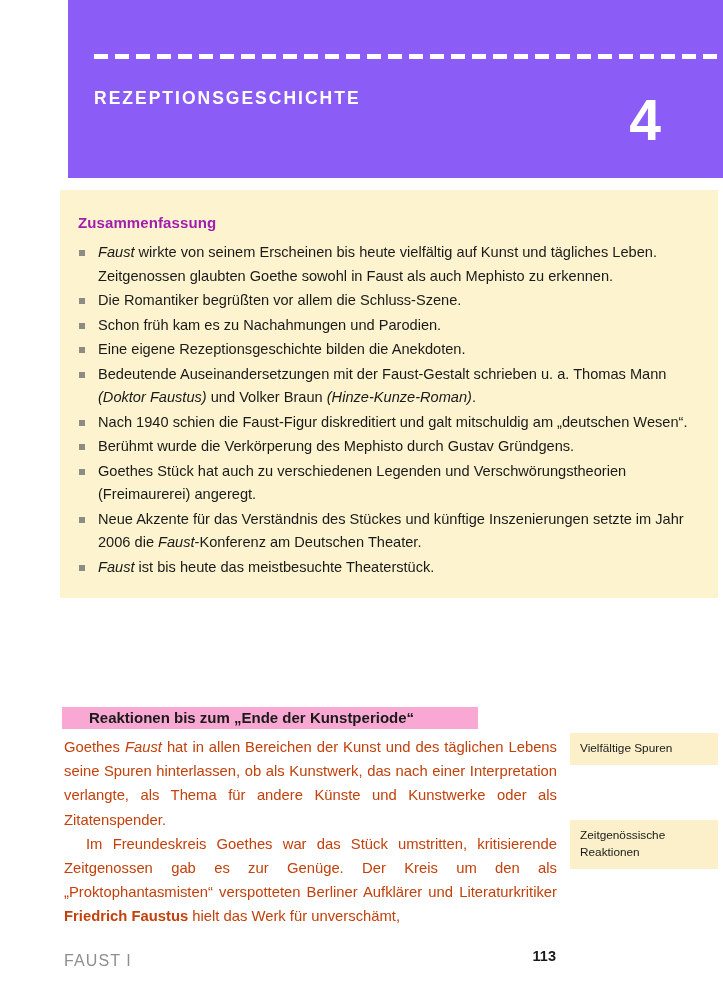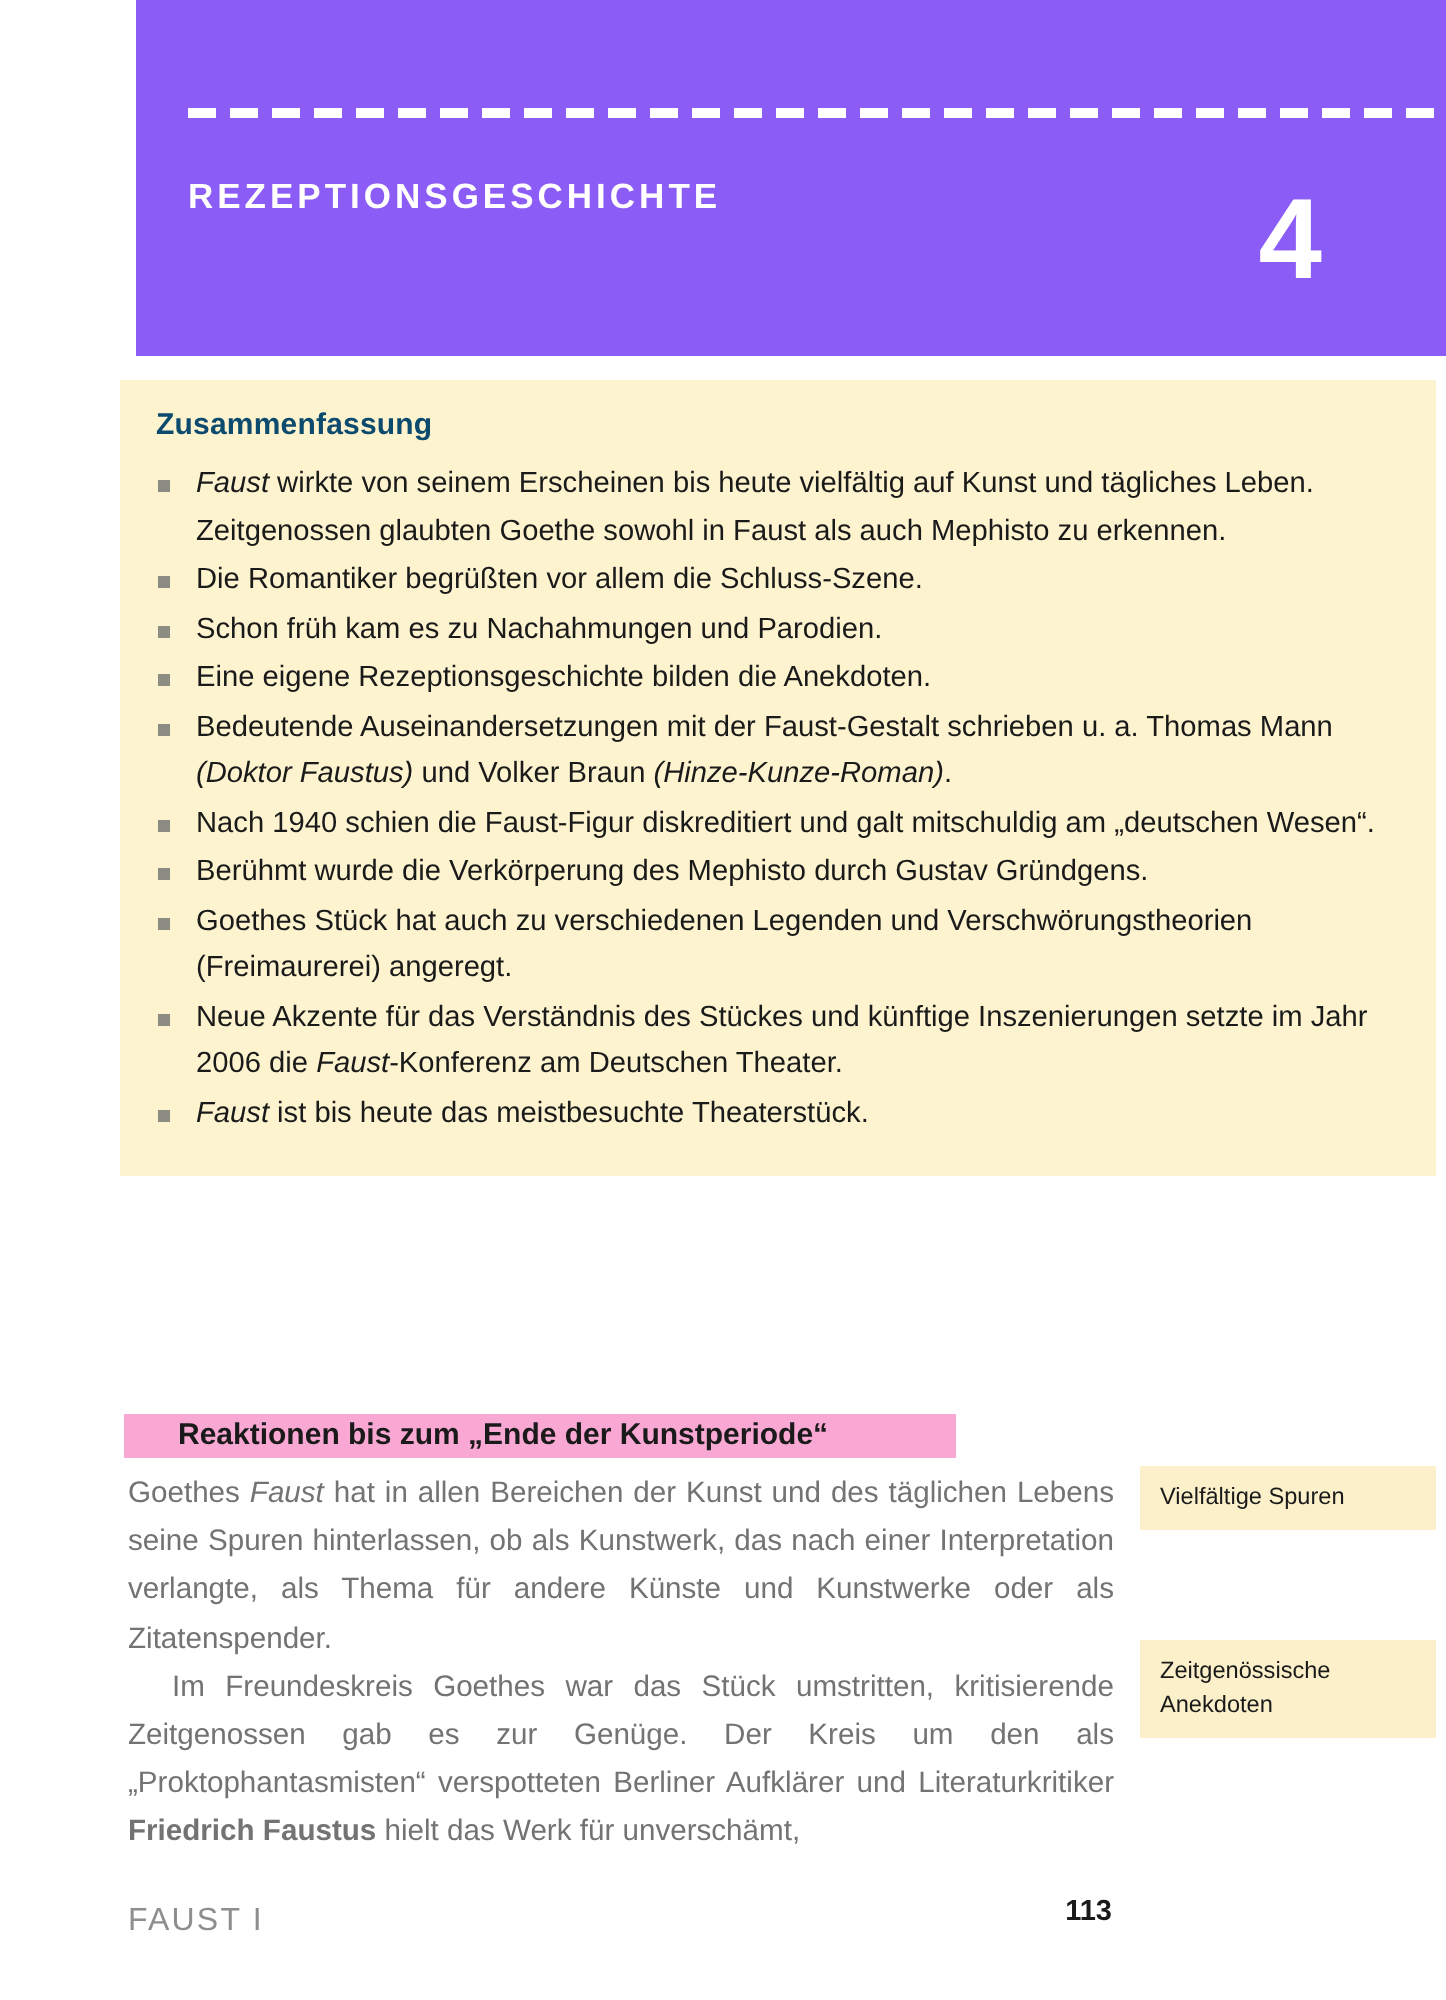--- a/index.html
+++ b/index.html
@@ -72,22 +72,22 @@
     left: 60px;
     top: 190px;
     width: 658px;
     background: #fdf3cf;
     box-sizing: border-box;
     padding: 12px 22px 18px 14px;
   }
   .summary-title {
     font-size: 15px;
     font-weight: 700;
-    color: #0c4a6e;
-    margin: 2px 0 10px 4px;
+    color: #a21caf;
+    margin: 12px 0 10px 4px;
     letter-spacing: 0.1px;
   }
   ul.summary-list {
     list-style: none;
     margin: 0;
     padding: 0;
   }
   ul.summary-list > li {
     position: relative;
     padding-left: 24px;
@@ -132,21 +132,21 @@
   .body-col {
     position: absolute;
     left: 64px;
     top: 735px;
     width: 493px;
   }
   .body-col p {
     margin: 0;
     font-size: 14.8px;
     line-height: 24.2px;
-    color: #737373;
+    color: #c2410c;
     text-align: justify;
     text-justify: inter-word;
   }
   .body-col p.indent { text-indent: 22px; }
 
   
   .margin-note {
     position: absolute;
     background: #fbf0ca;
     box-sizing: border-box;
@@ -208,18 +208,18 @@
   <div class="section-heading">
     <span>Reaktionen bis zum „Ende der Kunstperiode“</span>
   </div>
 
   <div class="body-col" id="body-col">
       <p><span>Goethes </span><span class="it">Faust</span><span> hat in allen Bereichen der Kunst und des täglichen Lebens seine Spuren hinterlassen, ob als Kunstwerk, das nach einer Interpretation verlangte, als Thema für andere Künste und Kunstwerke oder als Zitatenspender.</span></p>
       <p class="indent"><span>Im Freundeskreis Goethes war das Stück umstritten, kritisierende Zeitgenossen gab es zur Genüge. Der Kreis um den als „Proktophantasmisten“ verspotteten Berliner Aufklärer und Literaturkritiker </span><span class="bd">Friedrich Faustus</span><span> hielt das Werk für unverschämt,</span></p>
     </div>
 
   <div class="margin-note margin-note-1">Vielfältige Spuren</div>
-  <div class="margin-note margin-note-2">Zeitgenössische Anekdoten</div>
+  <div class="margin-note margin-note-2">Zeitgenössische Reaktionen</div>
 
   <div class="footer-left">FAUST I</div>
   <div class="footer-right">113</div>
 
 </div>
 
 </body></html>

